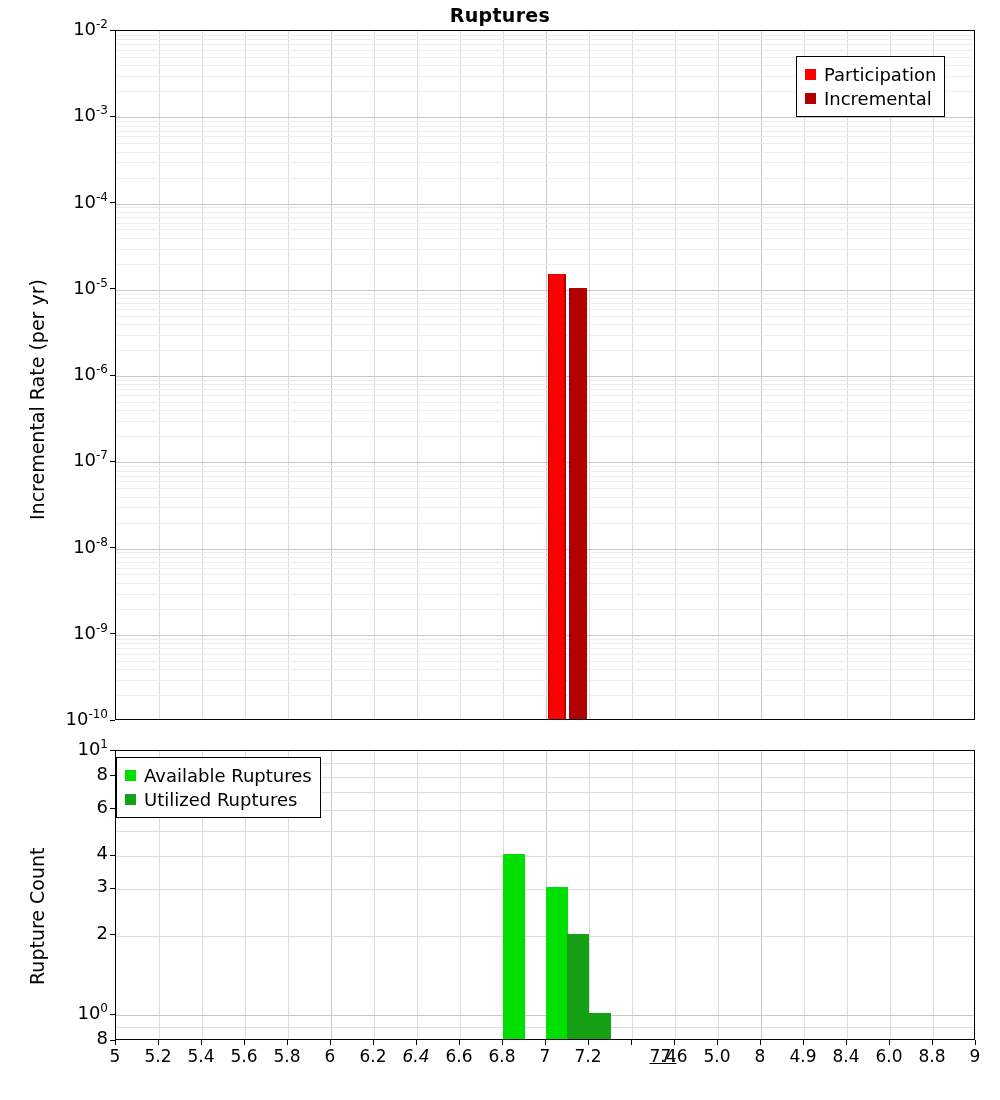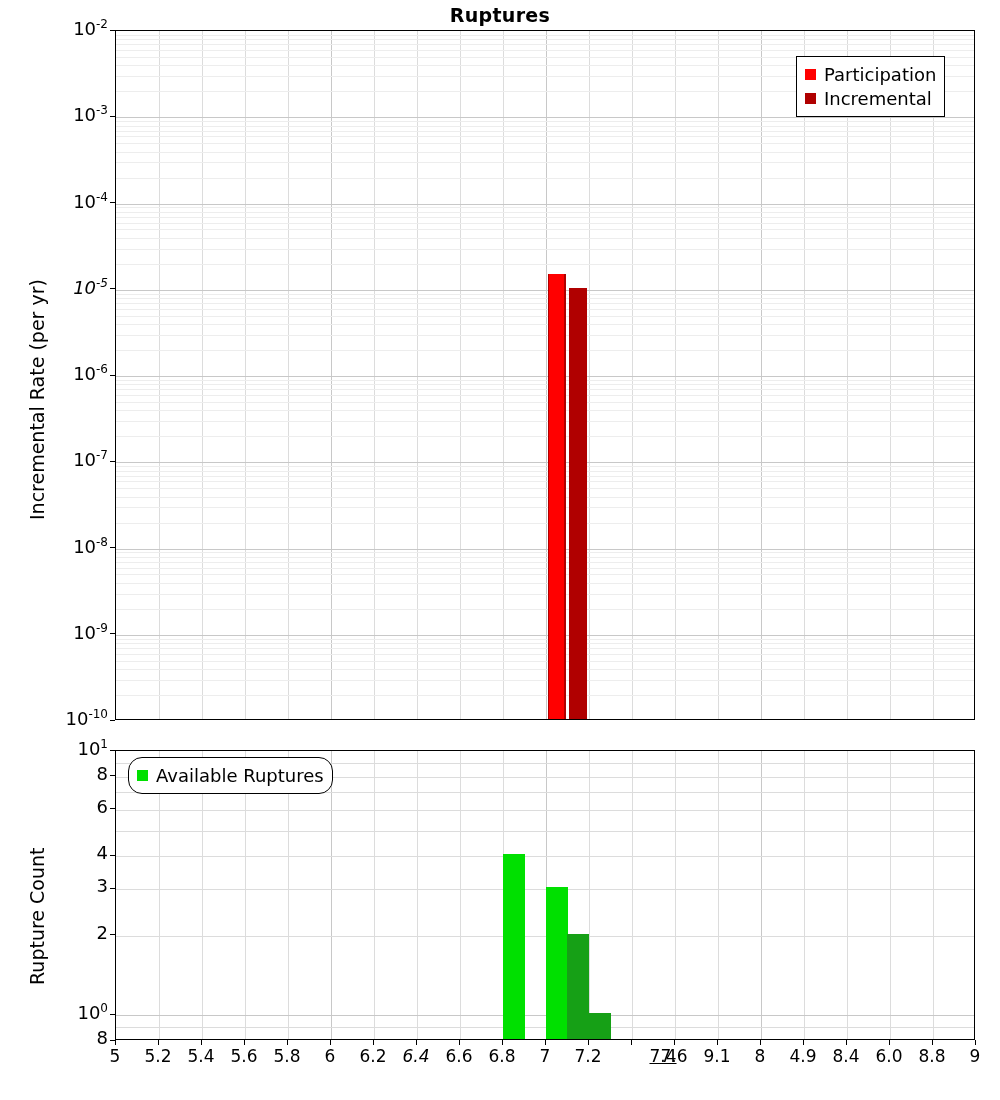--- a/index.html
+++ b/index.html
@@ -136,23 +136,22 @@
   }
   .legend-text {
     font-size: 18px;
     white-space: nowrap;
   }
   #legend-top {
     left: 796px;
     top: 56px;
   }
   #legend-bottom {
-    left: 128px;
+    left: 116px;
     top: 757px;
-    border-radius: 14px;
   }
 </style>
 </head>
 <body>
 
 <div id="root">
 
   <div id="chart-title">Ruptures</div>
 
   <div class="ylabel-rot" id="ylabel-top" style="left: 26px; top: 520px;">Incremental Rate (per yr)</div>
@@ -301,29 +300,33 @@
       <span class="legend-swatch" style="background:#b00000"></span>
       <span class="legend-text">Incremental</span>
     </div>
   </div>
 
   <div class="legend" id="legend-bottom">
     <div class="legend-row">
       <span class="legend-swatch" style="background:#00e000"></span>
       <span class="legend-text">Available Ruptures</span>
     </div>
+    <div class="legend-row">
+      <span class="legend-swatch" style="background:#16a016"></span>
+      <span class="legend-text">Utilized Ruptures</span>
+    </div>
   </div>
 
 <div class="ytick-label" style="left: 48px; width: 60px; top: 17px;"><span>10</span><span class="exp">-2</span></div>
     <div class="tick-mark" style="left: 110px; top: 29.5px; width: 5px; height: 1px;"></div>
     <div class="ytick-label" style="left: 48px; width: 60px; top: 103.25px;"><span>10</span><span class="exp">-3</span></div>
     <div class="tick-mark" style="left: 110px; top: 115.75px; width: 5px; height: 1px;"></div>
     <div class="ytick-label" style="left: 48px; width: 60px; top: 189.5px;"><span>10</span><span class="exp">-4</span></div>
     <div class="tick-mark" style="left: 110px; top: 202px; width: 5px; height: 1px;"></div>
-    <div class="ytick-label" style="left: 48px; width: 60px; top: 275.75px; font-style: italic;"><span>10</span><span class="exp">-5</span></div>
+    <div class="ytick-label" style="left: 48px; width: 60px; top: 275.75px;"><span>10</span><span class="exp">-5</span></div>
     <div class="tick-mark" style="left: 110px; top: 288.25px; width: 5px; height: 1px;"></div>
     <div class="ytick-label" style="left: 48px; width: 60px; top: 362px;"><span>10</span><span class="exp">-6</span></div>
     <div class="tick-mark" style="left: 110px; top: 374.5px; width: 5px; height: 1px;"></div>
     <div class="ytick-label" style="left: 48px; width: 60px; top: 448.25px;"><span>10</span><span class="exp">-7</span></div>
     <div class="tick-mark" style="left: 110px; top: 460.75px; width: 5px; height: 1px;"></div>
     <div class="ytick-label" style="left: 48px; width: 60px; top: 534.5px;"><span>10</span><span class="exp">-8</span></div>
     <div class="tick-mark" style="left: 110px; top: 547px; width: 5px; height: 1px;"></div>
     <div class="ytick-label" style="left: 48px; width: 60px; top: 620.75px;"><span>10</span><span class="exp">-9</span></div>
     <div class="tick-mark" style="left: 110px; top: 633.25px; width: 5px; height: 1px;"></div>
     <div class="ytick-label" style="left: 48px; width: 60px; top: 707px;"><span>10</span><span class="exp">-10</span></div>
@@ -365,21 +368,21 @@
     <div class="xtick-label" style="left: 472px; width: 60px; top: 1046px;">6.8</div>
     <div class="tick-mark" style="left: 501.5px; top: 1040px; width: 1px; height: 5px;"></div>
     <div class="xtick-label" style="left: 515px; width: 60px; top: 1046px;">7</div>
     <div class="tick-mark" style="left: 544.5px; top: 1040px; width: 1px; height: 5px;"></div>
     <div class="xtick-label" style="left: 558px; width: 60px; top: 1046px;">7.2</div>
     <div class="tick-mark" style="left: 587.5px; top: 1040px; width: 1px; height: 5px;"></div>
     <div class="xtick-label" style="left: 633px; width: 60px; top: 1046px; text-decoration: underline;">7.4</div>
     <div class="tick-mark" style="left: 630.5px; top: 1040px; width: 1px; height: 5px;"></div>
     <div class="xtick-label" style="left: 644px; width: 60px; top: 1046px;">7.6</div>
     <div class="tick-mark" style="left: 673.5px; top: 1040px; width: 1px; height: 5px;"></div>
-    <div class="xtick-label" style="left: 687px; width: 60px; top: 1046px;">9.1</div>
+    <div class="xtick-label" style="left: 687px; width: 60px; top: 1046px;">5.0</div>
     <div class="tick-mark" style="left: 716.5px; top: 1040px; width: 1px; height: 5px;"></div>
     <div class="xtick-label" style="left: 730px; width: 60px; top: 1046px;">8</div>
     <div class="tick-mark" style="left: 759.5px; top: 1040px; width: 1px; height: 5px;"></div>
     <div class="xtick-label" style="left: 773px; width: 60px; top: 1046px;">4.9</div>
     <div class="tick-mark" style="left: 802.5px; top: 1040px; width: 1px; height: 5px;"></div>
     <div class="xtick-label" style="left: 816px; width: 60px; top: 1046px;">8.4</div>
     <div class="tick-mark" style="left: 845.5px; top: 1040px; width: 1px; height: 5px;"></div>
     <div class="xtick-label" style="left: 859px; width: 60px; top: 1046px;">6.0</div>
     <div class="tick-mark" style="left: 888.5px; top: 1040px; width: 1px; height: 5px;"></div>
     <div class="xtick-label" style="left: 902px; width: 60px; top: 1046px;">8.8</div>

